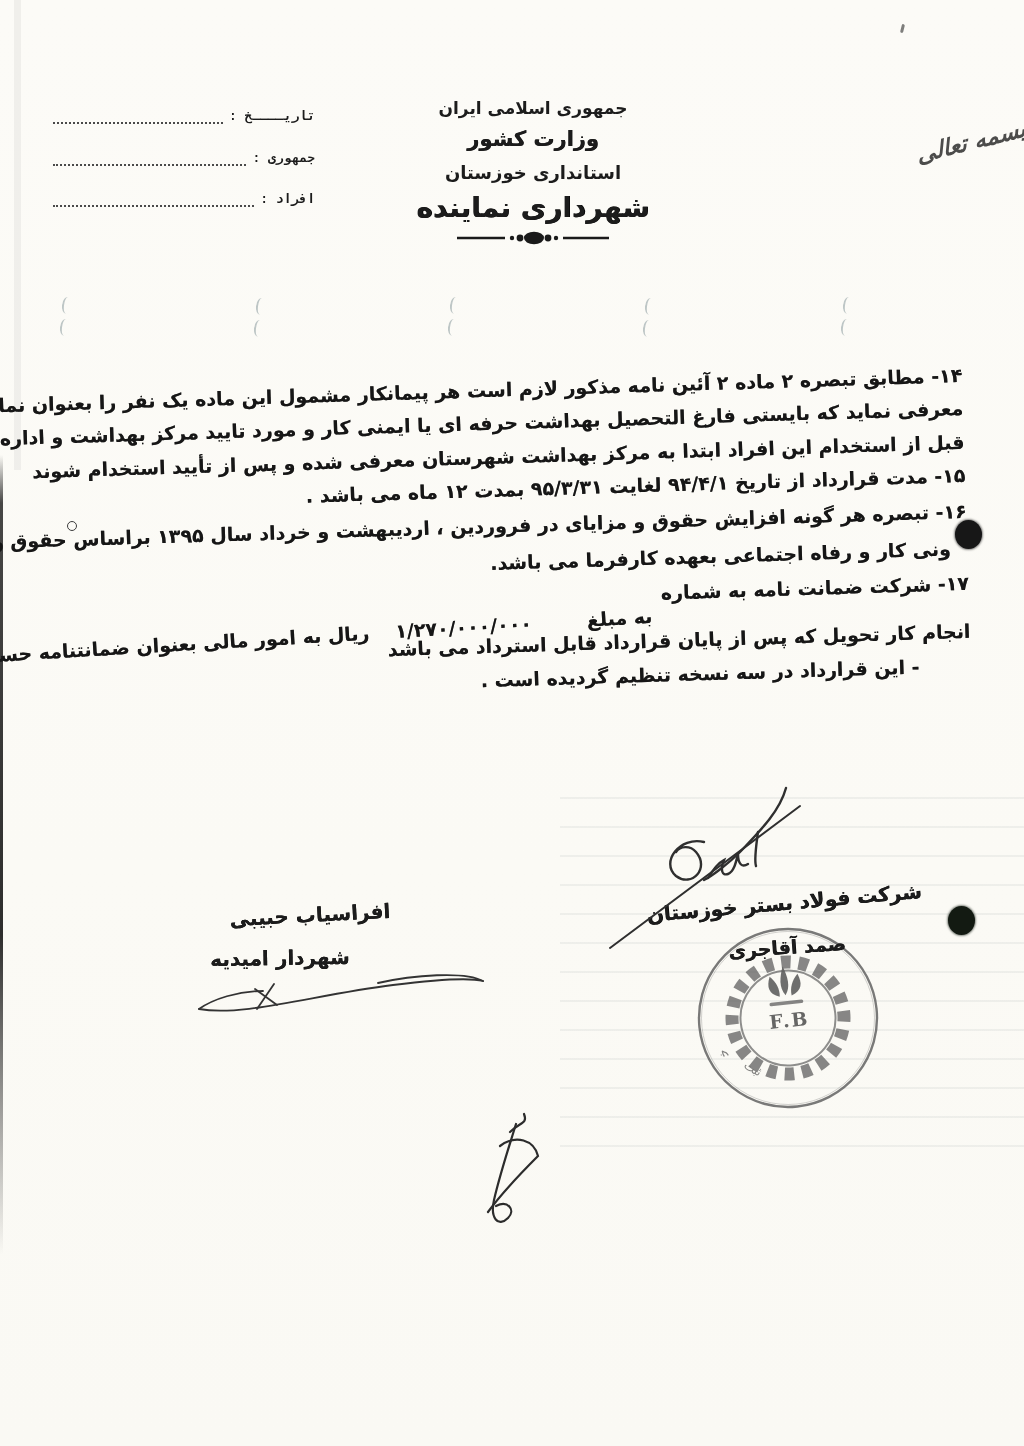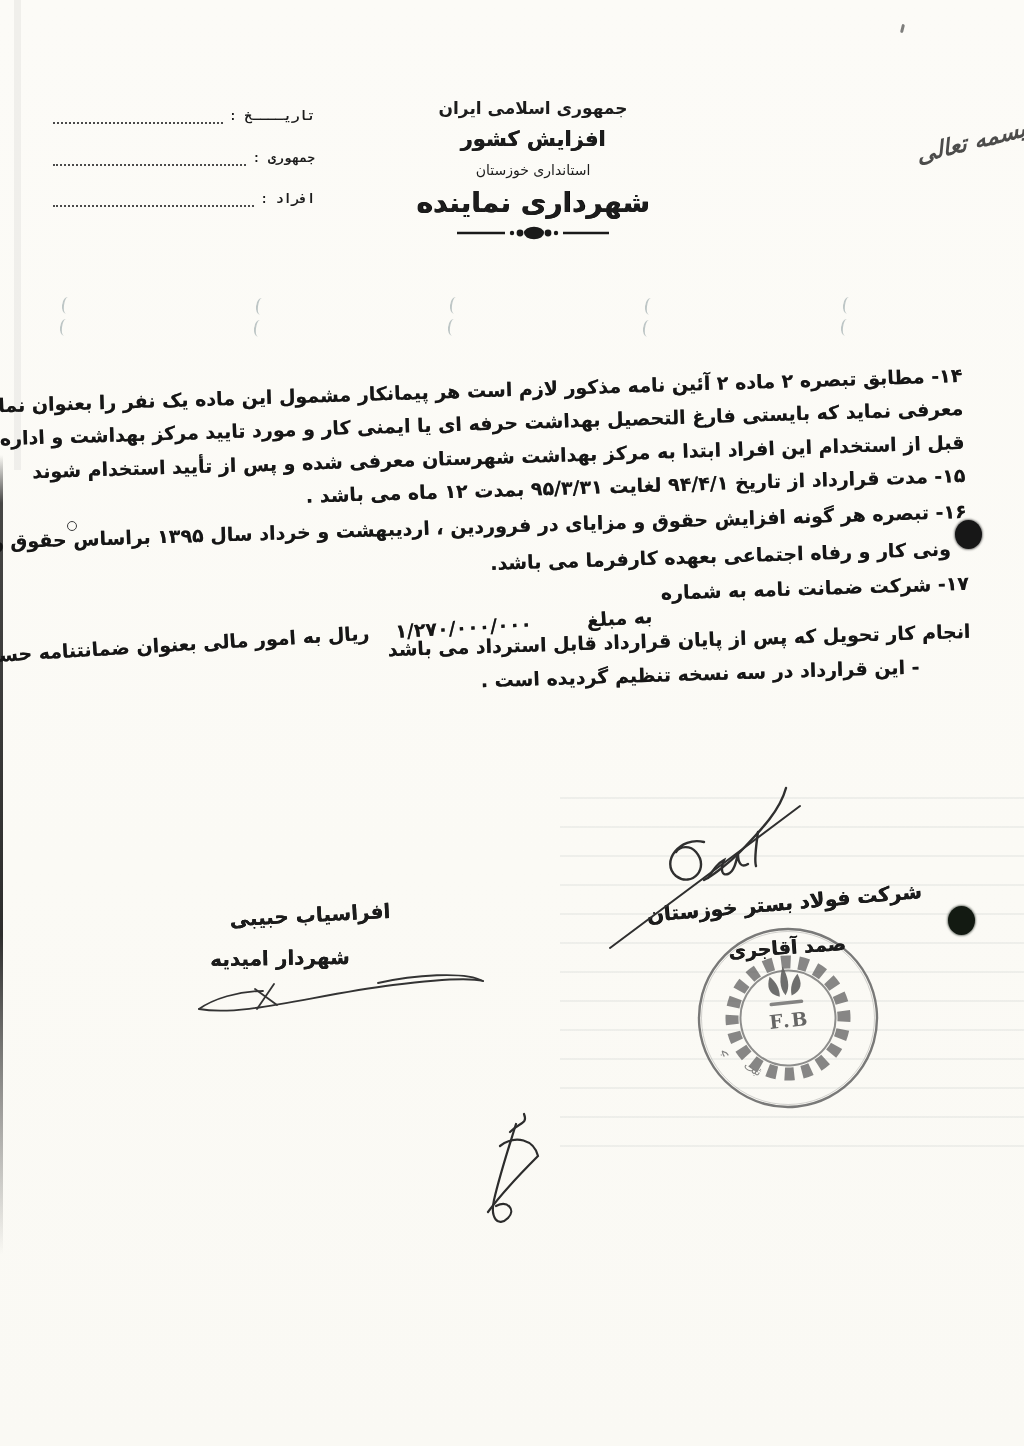--- a/index.html
+++ b/index.html
@@ -18,21 +18,21 @@
   .hole-dot{position:absolute;border-radius:50%;}
   .hole-dot.d1{left:955px;top:520px;width:27px;height:29px;background:#171717;box-shadow:0 0 2px 1px rgba(20,20,20,.5);}
   .hole-dot.d2{left:948px;top:906px;width:27px;height:29px;background:#131a12;box-shadow:0 0 2px 1px rgba(15,25,15,.5);}
   .ring-artifact{position:absolute;left:67px;top:521px;width:8px;height:8px;border:1.6px solid #3d3d3d;border-radius:50%;}
   .top-speck{position:absolute;left:901px;top:24px;width:3px;height:9px;background:#3a3a3a;transform:rotate(14deg);opacity:.65;border-radius:2px;}
   .scratch{position:absolute;width:8px;height:17px;border-left:2.5px solid rgba(128,146,150,.5);border-radius:60% 0 0 60%;transform:rotate(7deg);}
   
   .letterhead{position:absolute;left:383px;top:98px;width:300px;text-align:center;direction:rtl;}
   .lh1{font-size:17px;font-weight:bold;margin:0 0 9px;}
   .lh2{font-size:21px;font-weight:bold;margin:0 0 11px;text-shadow:.4px 0 0 #111;}
-  .lh3{font-size:14px;font-weight:normal;margin:0 0 8px;letter-spacing:1px;}
+  .lh3{font-size:18px;font-weight:bold;margin:0 0 8px;letter-spacing:1px;}
   .lh4{font-size:28px;font-weight:bold;margin:0;text-shadow:.6px 0 0 #000;}
   .ornament{margin-top:6px;}
   
   .meta{position:absolute;left:53px;top:104px;width:262px;direction:rtl;}
   .meta-row{display:flex;align-items:flex-end;margin-bottom:21px;}
   .meta-label{font-size:13px;font-weight:bold;white-space:nowrap;padding-left:6px;font-family:Liberation Mono, monospace;}
   .meta-line{flex:1;border-bottom:2px dotted #4a4a4a;height:1.15em;}
   
   .besmele{position:absolute;left:838px;top:138px;width:190px;font-size:23px;font-style:italic;font-weight:bold;
     color:#2e2e2e;opacity:.85;transform:rotate(-14deg) skewX(-6deg);direction:rtl;white-space:nowrap;}
@@ -70,21 +70,21 @@
   <span class="scratch" style="left:254px;top:320px;"></span>
   <span class="scratch" style="left:450px;top:297px;"></span>
   <span class="scratch" style="left:448px;top:319px;"></span>
   <span class="scratch" style="left:645px;top:298px;"></span>
   <span class="scratch" style="left:643px;top:320px;"></span>
   <span class="scratch" style="left:843px;top:297px;"></span>
   <span class="scratch" style="left:841px;top:319px;"></span>
 
   <div class="letterhead">
     <div class="lh1">جمهوری اسلامی ایران</div>
-    <div class="lh2">افزایش کشور</div>
+    <div class="lh2">وزارت کشور</div>
     <div class="lh3">استانداری خوزستان</div>
     <div class="lh4">شهرداری نماینده</div>
     <div class="ornament">
       <svg width="160" height="16" viewBox="0 0 160 16">
         <g fill="#1a1a1a" stroke="#1a1a1a">
           <line x1="4" y1="8" x2="52" y2="8" stroke-width="2.6"></line>
           <circle cx="59" cy="8" r="2.2" stroke="none"></circle>
           <circle cx="67" cy="8" r="3.4" stroke="none"></circle>
           <ellipse cx="81" cy="8" rx="10" ry="6.2" stroke="none"></ellipse>
           <circle cx="95" cy="8" r="3.4" stroke="none"></circle>

